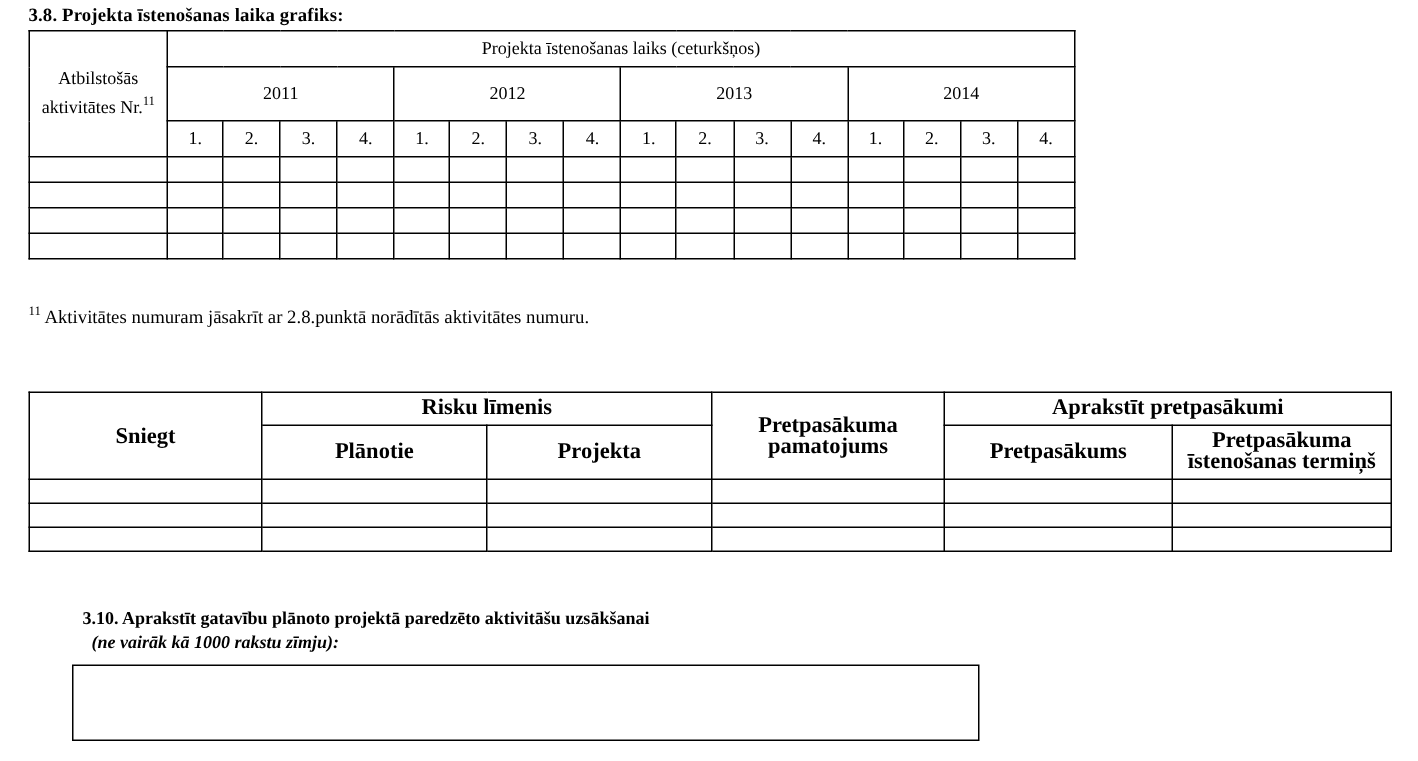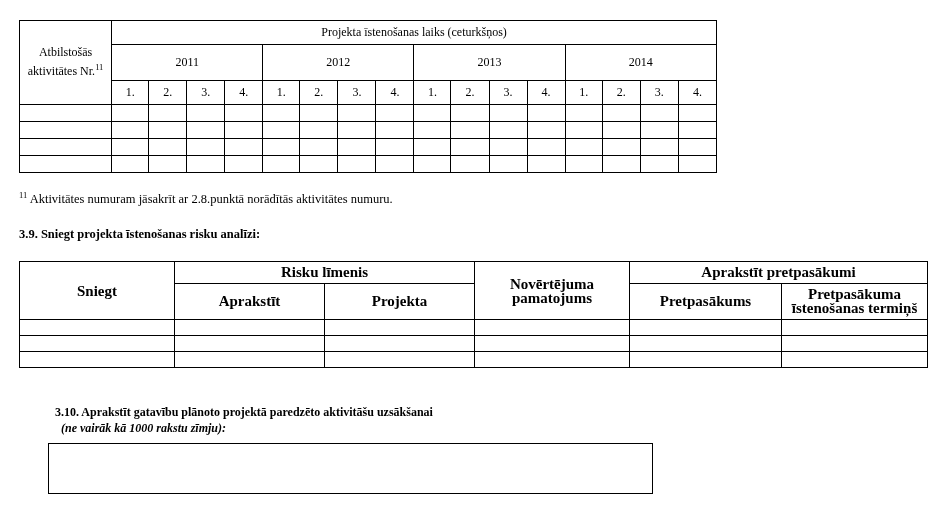--- a/index.html
+++ b/index.html
@@ -75,21 +75,21 @@
     font-size: 12px;
     padding: 3px 0 4px 0 !important;
   }
   .empty-row td {
     height: 14px;
   }
 
   .footnote {
     position: absolute;
     left: 19px;
-    top: 188px;
+    top: 200px;
     font-size: 12.5px;
     line-height: 15px;
   }
   .footnote sup {
     font-size: 8.5px;
     vertical-align: super;
   }
 
   
   .sec39-title {
@@ -148,20 +148,21 @@
     height: 49px;
     border: 1px solid #000000;
     background: #ffffff;
   }
 </style>
 </head>
 <body>
 
 <div class="page">
 
+  <div class="sec38-title">3.8. Projekta īstenošanas laika grafiks:</div>
 
   <table class="grid" id="schedule-table">
     <colgroup>
       <col style="width:92px">
       <col style="width:37px">
         <col style="width:38px">
         <col style="width:38px">
         <col style="width:38px">
       <col style="width:37px">
         <col style="width:38px">
@@ -285,42 +286,41 @@
           <td></td>
       </tr>
     </tbody>
   </table>
 
   <div class="footnote">
     <sup>11</sup>
     <span>Aktivitātes numuram jāsakrīt ar 2.8.punktā norādītās aktivitātes numuru.</span>
   </div>
 
-  <div class="sec39-title">3.9. Sniegt projekta īstenošanas risku analīzi:</div>
 
   <table class="grid" id="risk-table">
     <colgroup>
       <col style="width:155px">
       <col style="width:150px">
       <col style="width:150px">
       <col style="width:155px">
       <col style="width:152px">
       <col style="width:146px">
     </colgroup>
     <tbody>
       <tr>
         <td rowspan="2">Sniegt</td>
         <td colspan="2" class="risk-sub">Risku līmenis</td>
         <td rowspan="2">
-          <span>Novērtējuma pamatojums</span>
+          <span>Pretpasākuma pamatojums</span>
         </td>
         <td colspan="2" class="risk-sub">Aprakstīt pretpasākumi</td>
       </tr>
       <tr>
-        <td class="risk-sub">Aprakstīt</td>
+        <td class="risk-sub">Plānotie</td>
         <td class="risk-sub">Projekta</td>
         <td class="risk-sub">Pretpasākums</td>
         <td class="risk-sub">Pretpasākuma īstenošanas termiņš</td>
       </tr>
       <tr>
         <td class="blank"></td>
         <td class="blank"></td>
         <td class="blank"></td>
         <td class="blank"></td>
         <td class="blank"></td>

